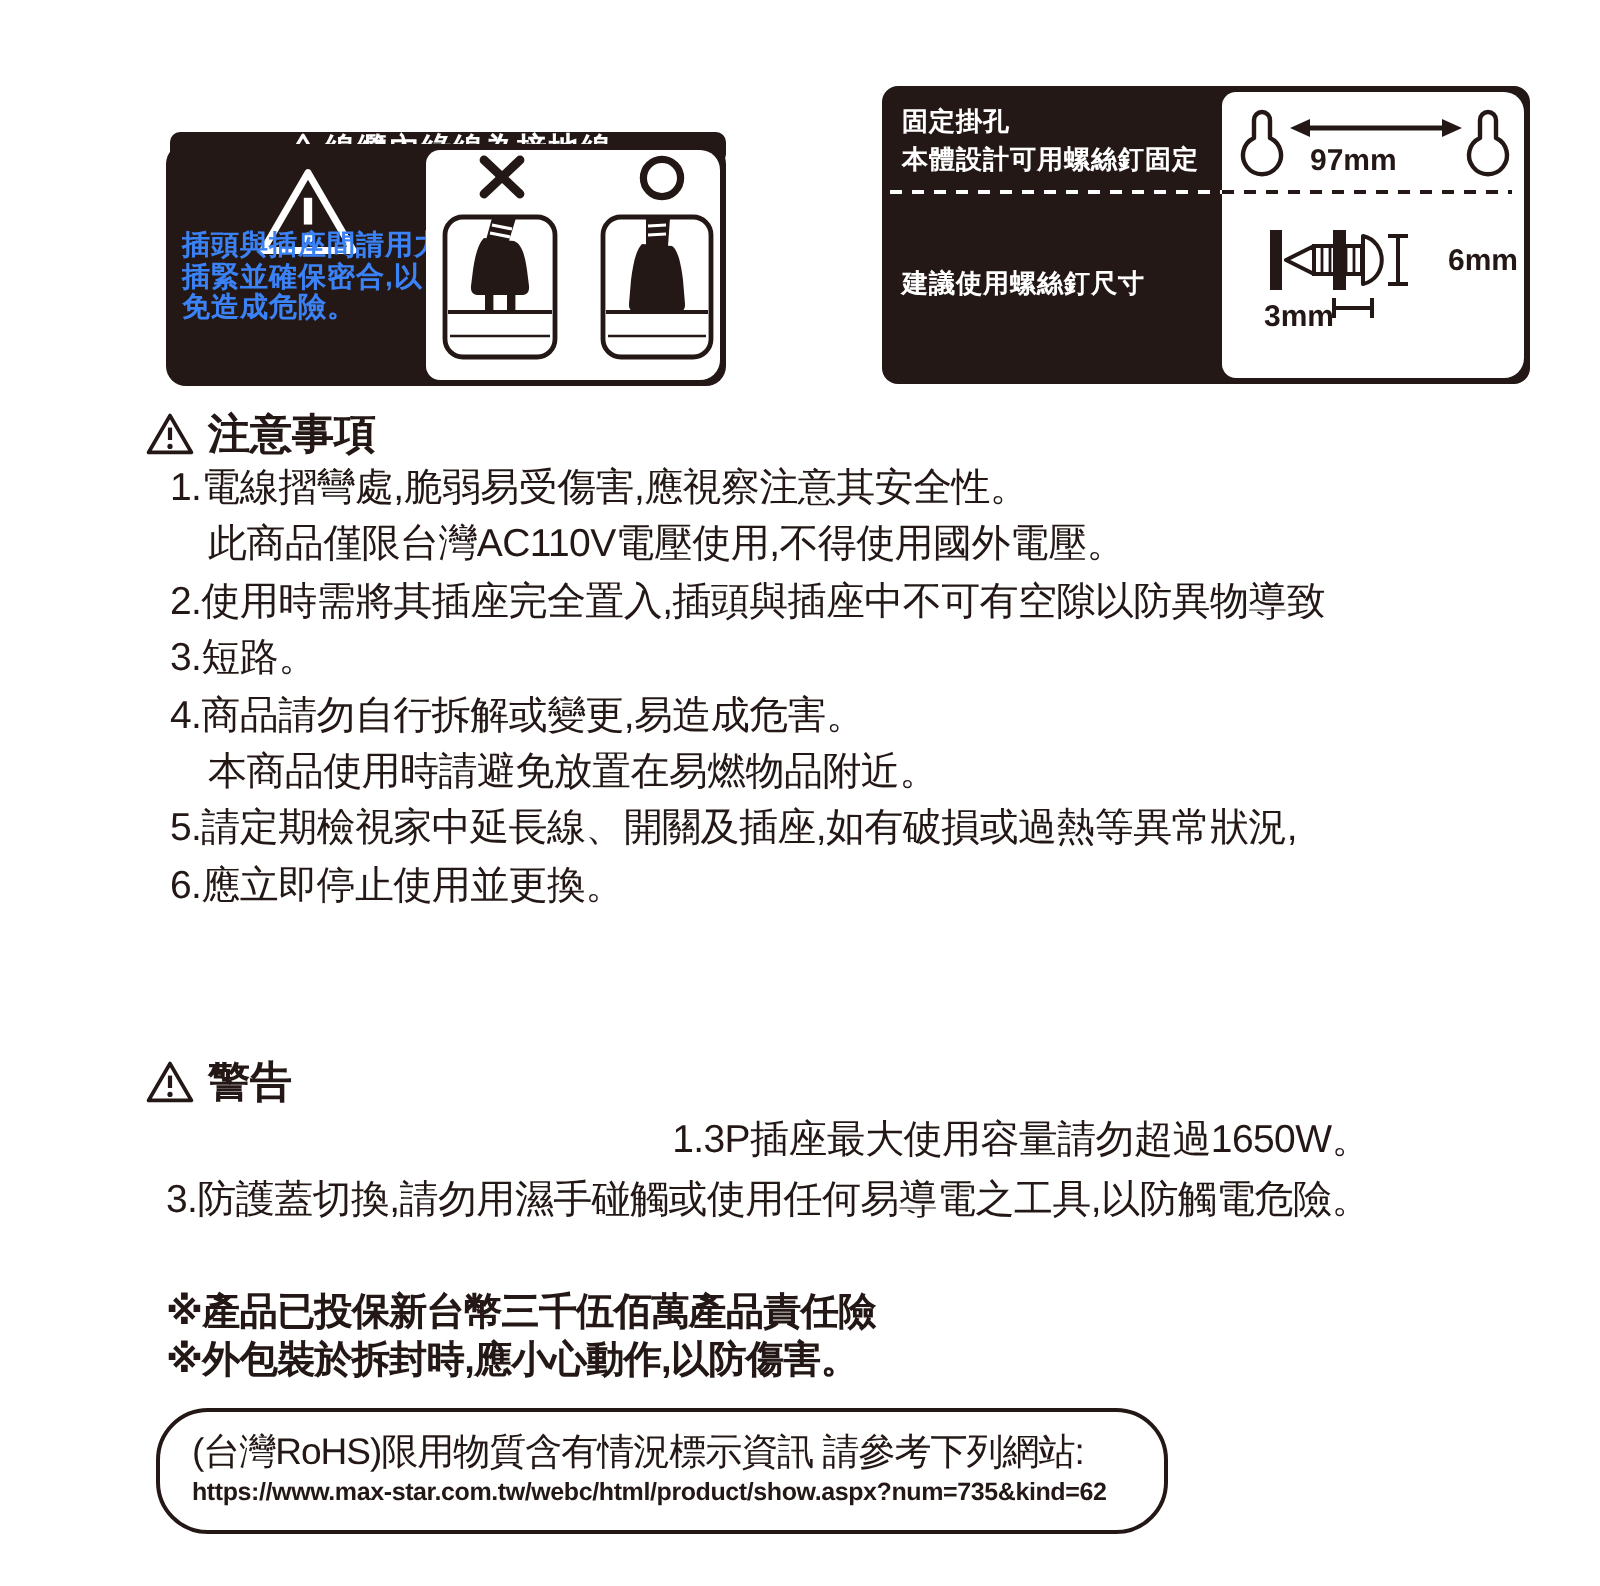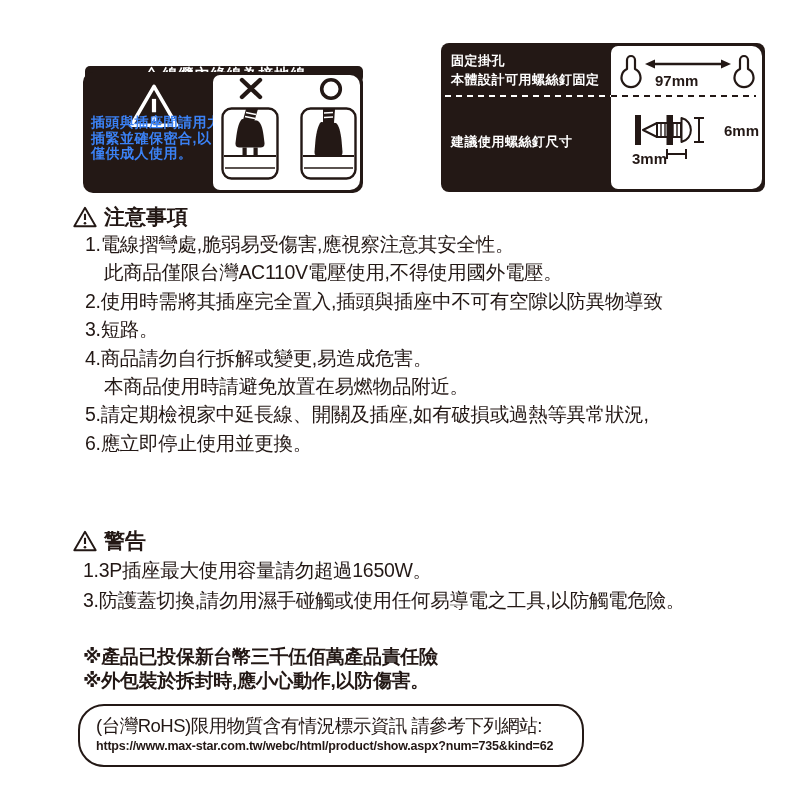--- a/index.html
+++ b/index.html
@@ -33,21 +33,21 @@
   .dash-w{position:absolute;left:4px;top:52px;width:166px;height:2px;
     background:repeating-linear-gradient(90deg,#fff 0 6px,transparent 6px 11px);}
   .dash-k{position:absolute;left:0;top:49px;width:145px;height:2px;
     background:repeating-linear-gradient(90deg,#231815 0 6px,transparent 6px 11px);}
   .mm{position:absolute;font-weight:700;font-size:15px;color:#231815;white-space:nowrap;}
 
   
   .sec-head{display:flex;align-items:center;gap:7px;font-size:21px;font-weight:700;}
   .list{font-size:19.5px;line-height:28.4px;letter-spacing:-0.3px;}
   .list .indent{padding-left:19px;}
-  .warn-list{line-height:30px;}
+  .warn-list{line-height:30px;text-align:right;}
   .notes{font-size:19px;font-weight:700;line-height:23.5px;letter-spacing:-0.3px;}
 
   
   .rohs{left:78px;top:704px;width:502px;height:59px;border:2.5px solid #231815;border-radius:26px;}
   .rohs-line1{position:absolute;left:16px;top:7px;font-size:18.5px;letter-spacing:-0.5px;white-space:nowrap;}
   .rohs-url{position:absolute;left:16px;top:33px;font-size:12.5px;font-weight:700;letter-spacing:-0.2px;white-space:nowrap;}
 </style>
 </head>
 <body>
 
@@ -64,21 +64,21 @@
 
   <div class="abs plug-panel">
     <svg class="pp-tri" width="52" height="46" viewBox="0 0 24 22">
       <path d="M12 1.6 L22.8 20.2 H1.2 Z" fill="none" stroke="#fff" stroke-width="1.7" stroke-linejoin="round"></path>
       <line x1="12" y1="7.6" x2="12" y2="14" stroke="#fff" stroke-width="2"></line>
       <circle cx="12" cy="17.2" r="1.3" fill="#fff"></circle>
     </svg>
     <div class="pp-text">
       <div>插頭與插座間請用力</div>
       <div>插緊並確保密合,以</div>
-      <div>僅供成人使用。</div>
+      <div>免造成危險。</div>
     </div>
 
     <div class="pp-white">
 
       <svg class="mark" style="left:25px;" width="26" height="23" viewBox="0 0 26 23">
         <line x1="4" y1="3" x2="22" y2="20" stroke="#231815" stroke-width="4.4" stroke-linecap="round"></line>
         <line x1="22" y1="3" x2="4" y2="20" stroke="#231815" stroke-width="4.4" stroke-linecap="round"></line>
       </svg>
 
       <svg class="mark" style="left:106px;" width="24" height="24" viewBox="0 0 24 24">

